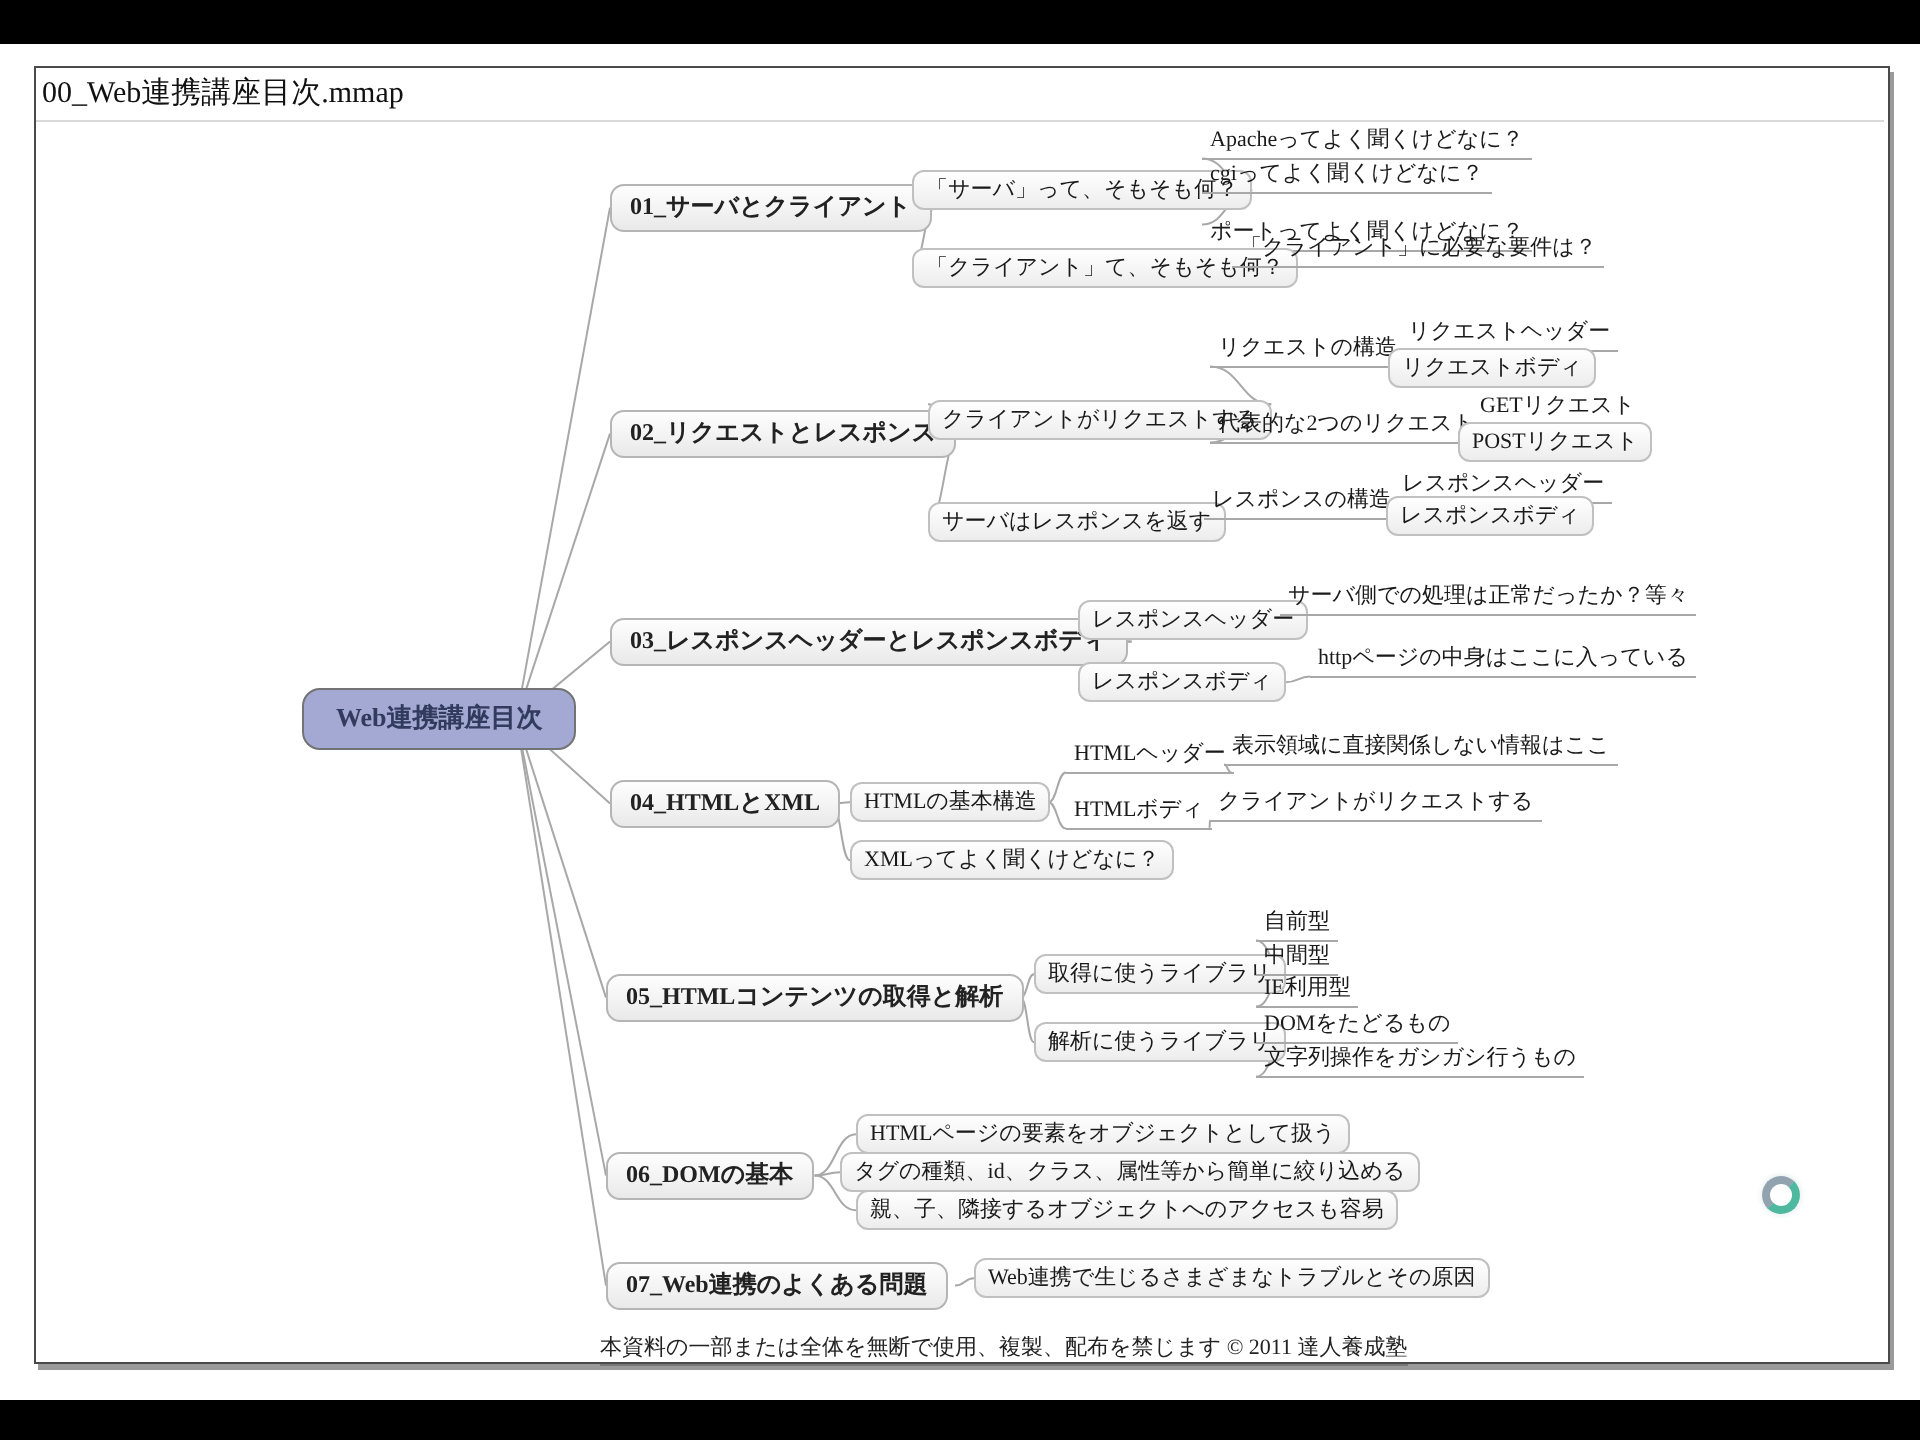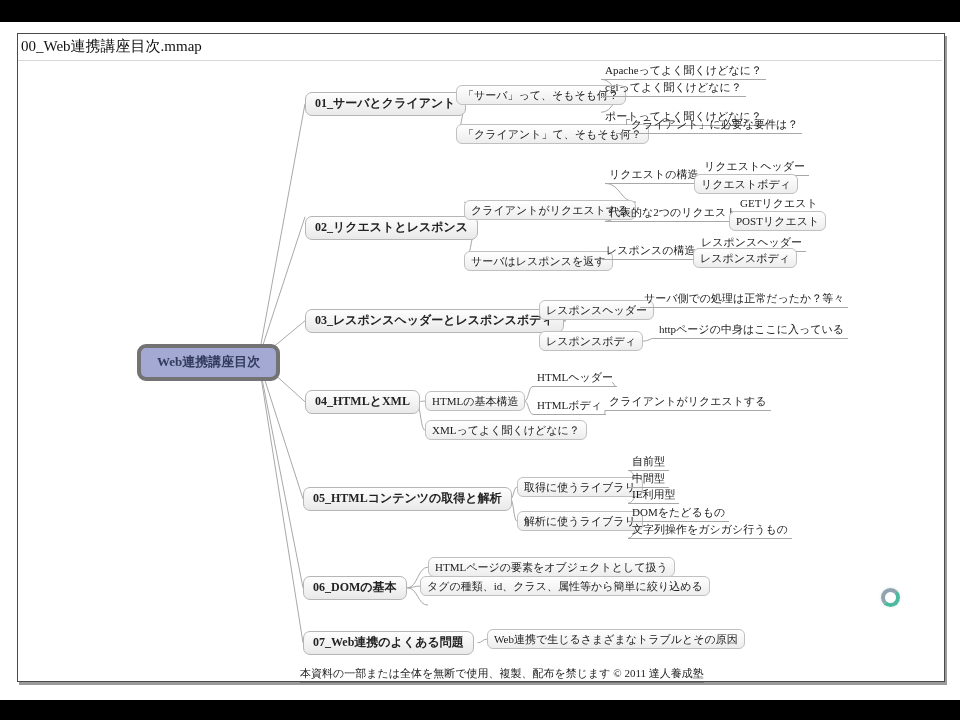--- a/index.html
+++ b/index.html
@@ -11,22 +11,22 @@
   #title-sep{position:absolute;left:18px;top:60px;width:924px;height:1px;background:#d9d9d9;z-index:1;}
   #window-title{position:absolute;left:21px;top:37px;font-size:15px;color:#111;z-index:2;white-space:nowrap;}
   #links{position:absolute;left:0;top:0;width:960px;height:720px;z-index:1;pointer-events:none;}
   #links path, #links line{stroke:var(--connector,#a8a8a8);fill:none;stroke-width:1;}
   .node{position:absolute;white-space:nowrap;z-index:2;font-size:11px;color:#1a1a1a;line-height:1.3;cursor:default;}
   .box{background:linear-gradient(#ffffff,#ededed);border:1px solid var(--node_border,#c0c0c0);
     border-radius:6px;padding:2px 6px;}
   .main{background:linear-gradient(#fefefe,#e9e9e9);border:1px solid #b5b5b5;border-radius:7px;
     padding:3px 9px;font-weight:bold;font-size:12px;color:#222;}
   .line{border-bottom:1px solid var(--connector,#a8a8a8);padding:1px 4px 2px 4px;}
-  .central{background:var(--root_bg,#a3a9d2);border:4px solid #737373;border-radius:9px;
-    padding:6px 16px;font-size:13px;font-weight:bold;color:var(--root_text,#323a5e);}
+  .central{background:var(--root_bg,#a3a9d2);border:1px solid #737373;border-radius:9px;
+    padding:6px 16px;font-size:13px;font-weight:bold;color:var(--root_text,#323a5e);margin-left:14px;}
   #footer-note{position:absolute;left:300px;top:666px;font-size:11px;color:#222;z-index:2;
     border-bottom:1px solid #777;padding-bottom:1px;white-space:nowrap;}
   #busy{position:absolute;left:881px;top:588px;width:11px;height:11px;border-radius:50%;
     border:4px solid;z-index:3;
     border-color:var(--busy_gray,#92a3b0) var(--busy_teal,#4fb9a0) var(--busy_teal,#4fb9a0) var(--busy_gray,#92a3b0);
     box-shadow:0 0 3px rgba(210,230,225,.9);}
 </style>
 </head>
 <body>
 
@@ -87,21 +87,21 @@
   <div class="node central" id="node-central" style="left:137px;top:344px">Web連携講座目次</div>
 
   <div class="node main" id="t0" style="left:305px;top:92px">01_サーバとクライアント</div>
   <div class="node box" id="t0c0" style="left:456px;top:85px">「サーバ」って、そもそも何？</div>
   <div class="node line" id="t0c0c0" style="left:601px;top:62px">Apacheってよく聞くけどなに？</div>
   <div class="node line" id="t0c0c1" style="left:601px;top:79px">cgiってよく聞くけどなに？</div>
   <div class="node line" id="t0c0c2" style="left:601px;top:108px">ポートってよく聞くけどなに？</div>
   <div class="node box" id="t0c1" style="left:456px;top:124px">「クライアント」て、そもそも何？</div>
   <div class="node line" id="t0c1c0" style="left:616px;top:116px">「クライアント」に必要な要件は？</div>
 
-  <div class="node main" id="t1" style="left:305px;top:216px">02_リクエストとレスポンス</div>
+  <div class="node main" id="t1" style="left:305px;top:205px">02_リクエストとレスポンス</div>
   <div class="node box" id="t1c0" style="left:464px;top:200px">クライアントがリクエストする</div>
   <div class="node line" id="t1c0c0" style="left:605px;top:166px">リクエストの構造</div>
   <div class="node line" id="t1c0c0c0" style="left:700px;top:158px">リクエストヘッダー</div>
   <div class="node box" id="t1c0c0c1" style="left:694px;top:174px">リクエストボディ</div>
   <div class="node line" id="t1c0c1" style="left:605px;top:204px">代表的な2つのリクエスト</div>
   <div class="node line" id="t1c0c1c0" style="left:736px;top:195px">GETリクエスト</div>
   <div class="node box" id="t1c0c1c1" style="left:729px;top:211px">POSTリクエスト</div>
   <div class="node box" id="t1c1" style="left:464px;top:251px">サーバはレスポンスを返す</div>
   <div class="node line" id="t1c1c0" style="left:602px;top:242px">レスポンスの構造</div>
   <div class="node line" id="t1c1c0c0" style="left:697px;top:234px">レスポンスヘッダー</div>
@@ -109,35 +109,37 @@
 
   <div class="node main" id="t2" style="left:305px;top:309px">03_レスポンスヘッダーとレスポンスボディ</div>
   <div class="node box" id="t2c0" style="left:539px;top:300px">レスポンスヘッダー</div>
   <div class="node line" id="t2c0c0" style="left:640px;top:290px">サーバ側での処理は正常だったか？等々</div>
   <div class="node box" id="t2c1" style="left:539px;top:331px">レスポンスボディ</div>
   <div class="node line" id="t2c1c0" style="left:655px;top:321px">httpページの中身はここに入っている</div>
 
   <div class="node main" id="t3" style="left:305px;top:390px">04_HTMLとXML</div>
   <div class="node box" id="t3c0" style="left:425px;top:391px">HTMLの基本構造</div>
   <div class="node line" id="t3c0c0" style="left:533px;top:369px">HTMLヘッダー</div>
+  <div class="node line" id="t3c0c0c0" style="left:612px;top:365px">表示領域に直接関係しない情報はここ</div>
   <div class="node line" id="t3c0c1" style="left:533px;top:397px">HTMLボディ</div>
   <div class="node line" id="t3c0c1c0" style="left:605px;top:393px">クライアントがリクエストする</div>
   <div class="node box" id="t3c1" style="left:425px;top:420px">XMLってよく聞くけどなに？</div>
 
   <div class="node main" id="t4" style="left:303px;top:487px">05_HTMLコンテンツの取得と解析</div>
   <div class="node box" id="t4c0" style="left:517px;top:477px">取得に使うライブラリ</div>
   <div class="node line" id="t4c0c0" style="left:628px;top:453px">自前型</div>
   <div class="node line" id="t4c0c1" style="left:628px;top:470px">中間型</div>
   <div class="node line" id="t4c0c2" style="left:628px;top:486px">IE利用型</div>
   <div class="node box" id="t4c1" style="left:517px;top:511px">解析に使うライブラリ</div>
   <div class="node line" id="t4c1c0" style="left:628px;top:504px">DOMをたどるもの</div>
   <div class="node line" id="t4c1c1" style="left:628px;top:521px">文字列操作をガシガシ行うもの</div>
 
   <div class="node main" id="t5" style="left:303px;top:576px">06_DOMの基本</div>
   <div class="node box" id="t5c0" style="left:428px;top:557px">HTMLページの要素をオブジェクトとして扱う</div>
   <div class="node box" id="t5c1" style="left:420px;top:576px">タグの種類、id、クラス、属性等から簡単に絞り込める</div>
+  <div class="node box" id="t5c2" style="left:428px;top:595px">親、子、隣接するオブジェクトへのアクセスも容易</div>
 
   <div class="node main" id="t6" style="left:303px;top:631px">07_Web連携のよくある問題</div>
   <div class="node box" id="t6c0" style="left:487px;top:629px">Web連携で生じるさまざまなトラブルとその原因</div>
 
   <div id="footer-note">本資料の一部または全体を無断で使用、複製、配布を禁じます © 2011 達人養成塾</div>
   <div id="busy"></div>
 </div>
 
 </body></html>

